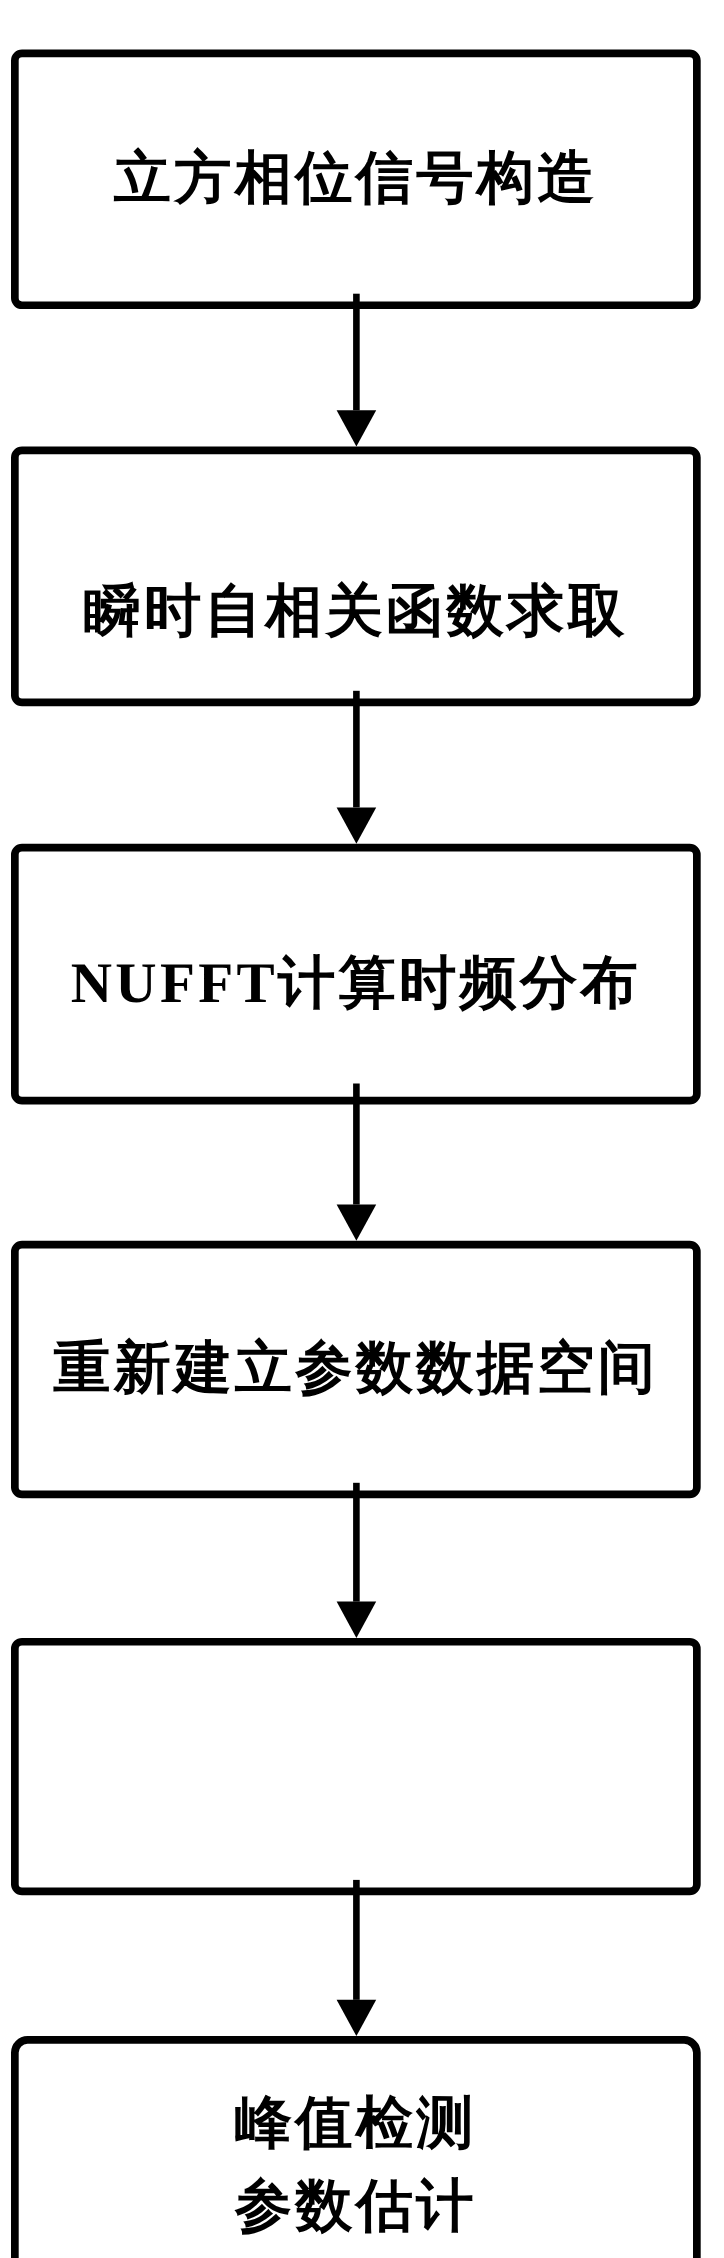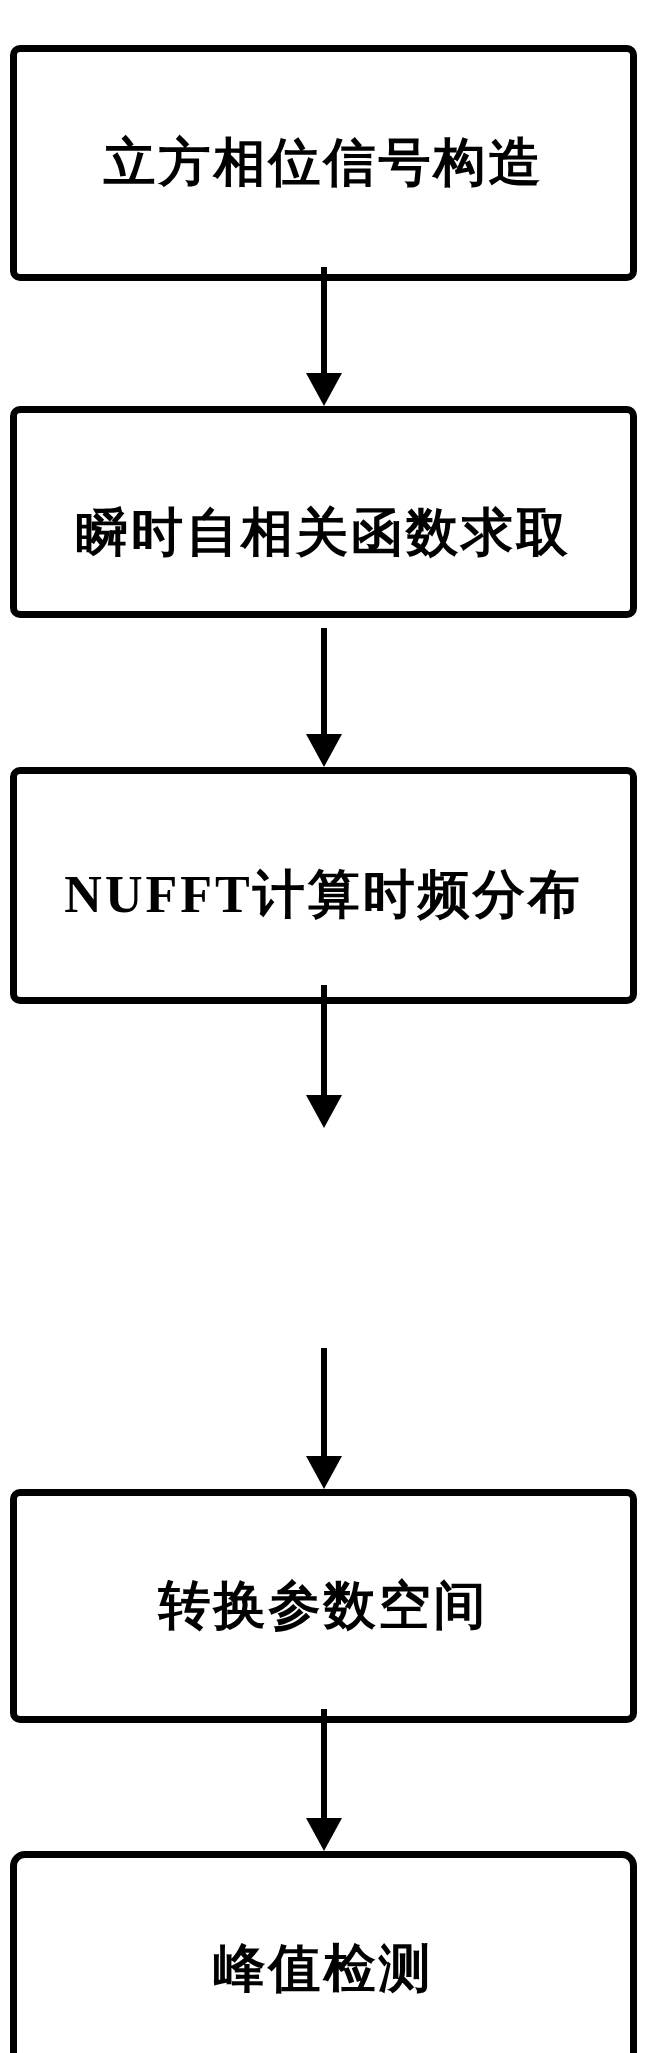--- a/index.html
+++ b/index.html
@@ -33,21 +33,21 @@
     display: block;
     font-size: 52px;
     font-weight: bold;
     color: #000000;
     letter-spacing: 3px;
     line-height: 76px;
     white-space: nowrap;
     text-align: center;
   }
   .flow-box.box-1 { top: 13px;   height: 222px; }
-  .flow-box.box-2 { top: 374px;  height: 222px; padding-top: 42px; height: 156px; }
+  .flow-box.box-2 { top: 374px;  height: 222px; padding-top: 66px; height: 156px; }
   .flow-box.box-3 { top: 735px;  height: 218px; padding-top: 19px; height: 204px; }
   .flow-box.box-4 { top: 1096px; height: 220px; }
   .flow-box.box-5 { top: 1457px; height: 220px; }
   .flow-box.box-6 { top: 1819px; height: 221px; border-radius: 15px; }
 
   .arrow {
     position: absolute;
     left: 306px;
     width: 36px;
     display: flex;
@@ -98,32 +98,35 @@
 
   <div class="flow-box box-3">
     <span class="box-line">NUFFT计算时频分布</span>
   </div>
 
   <div class="arrow arrow-3">
     <div class="arrow-stem"></div>
     <div class="arrow-head"></div>
   </div>
 
+  <div class="flow-box box-4">
+    <span class="box-line">重新建立参数数据空间</span>
+  </div>
 
   <div class="arrow arrow-4">
     <div class="arrow-stem"></div>
     <div class="arrow-head"></div>
   </div>
 
   <div class="flow-box box-5">
-    <span class="box-line">转换参数空间</span>
   </div>
 
   <div class="arrow arrow-5">
     <div class="arrow-stem"></div>
     <div class="arrow-head"></div>
   </div>
 
   <div class="flow-box box-6">
     <span class="box-line">峰值检测</span>
+    <span class="box-line">参数估计</span>
   </div>
 
 </div>
 
 </body></html>

